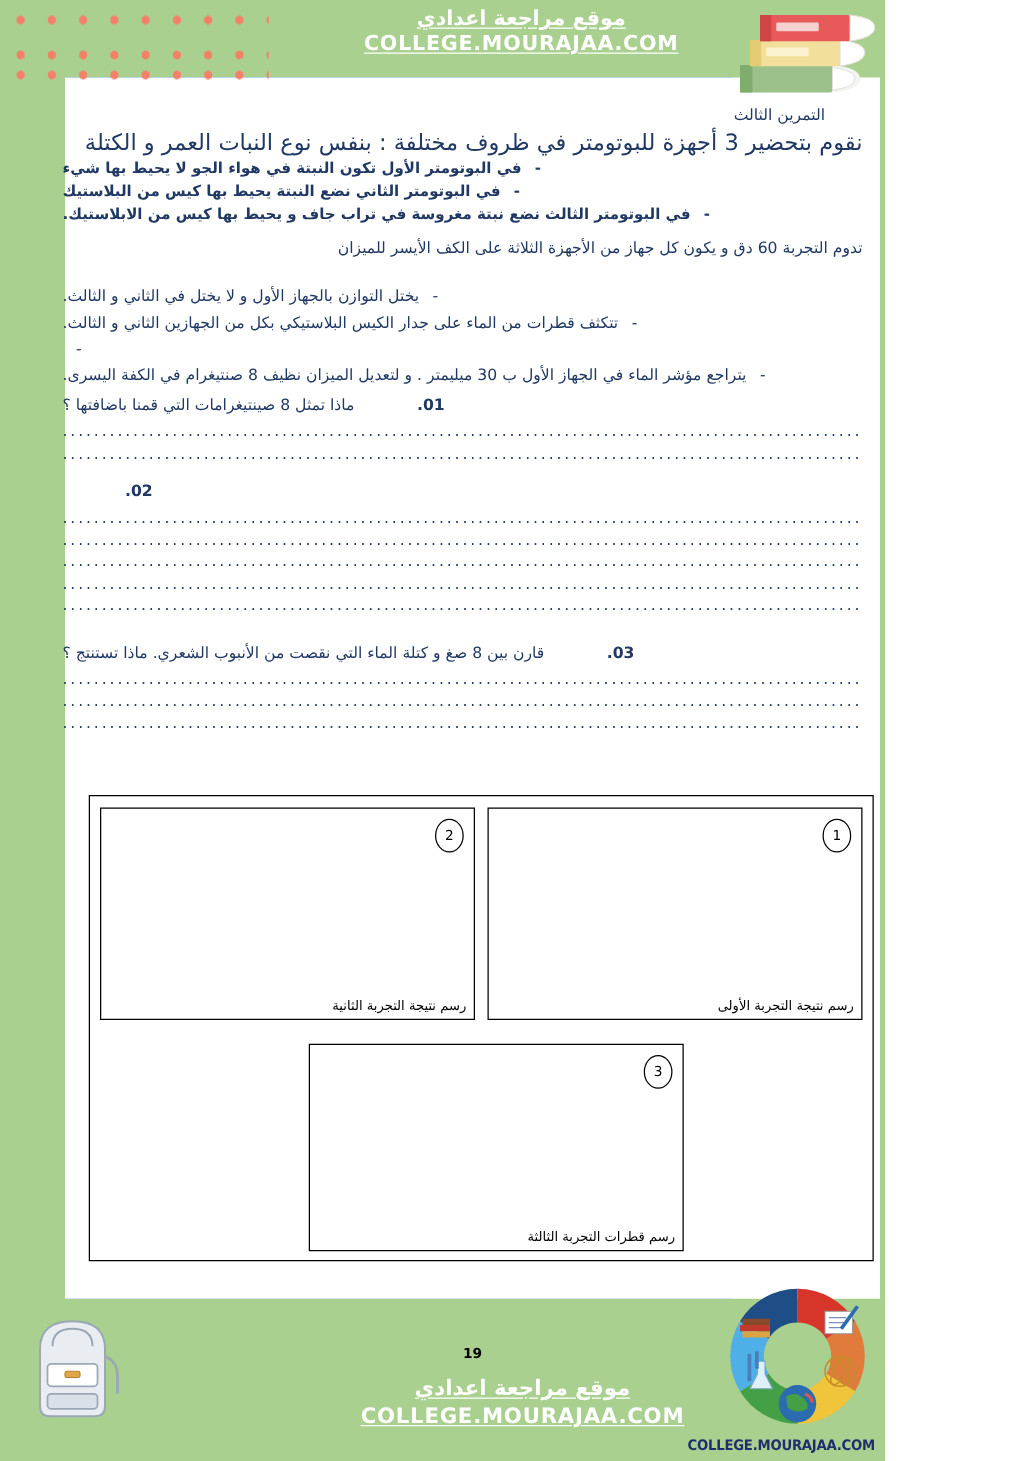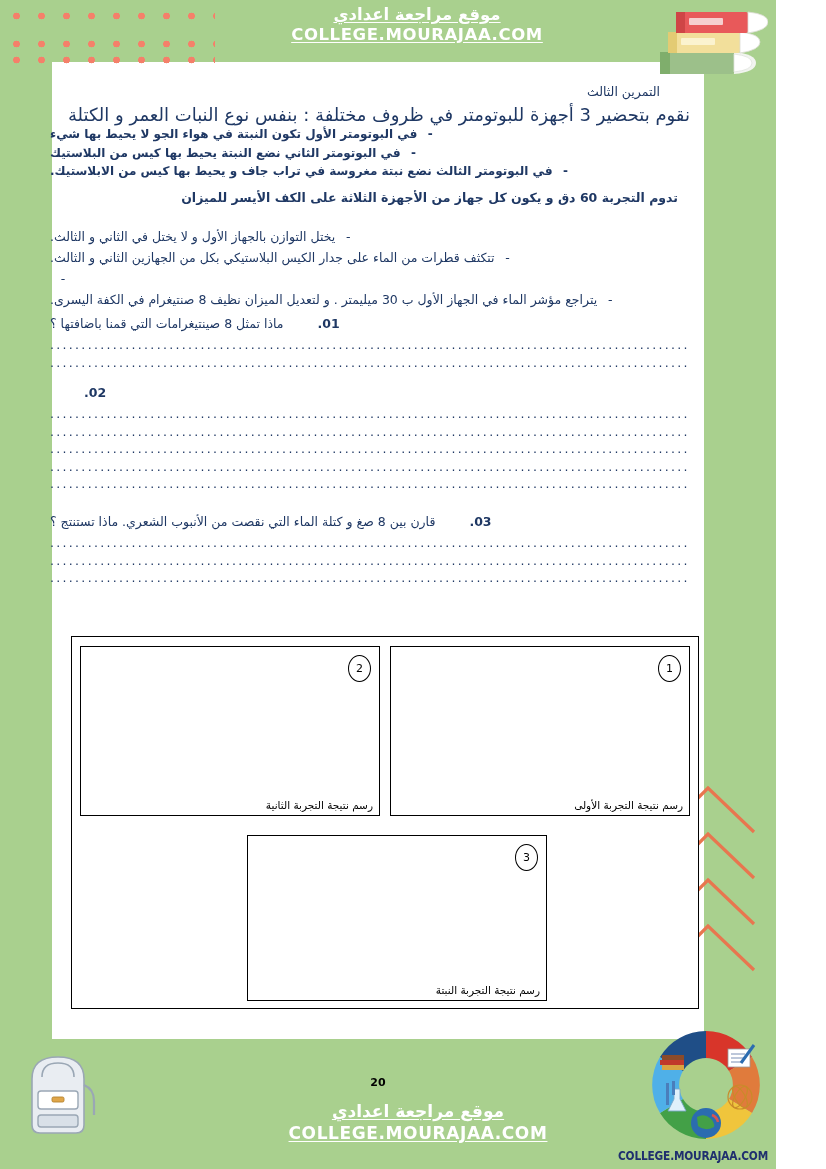--- a/index.html
+++ b/index.html
@@ -2,21 +2,21 @@
 <html lang="ar"><head>
 <meta charset="utf-8">
 <style>
   html, body {
     margin: 0;
     padding: 0;
     background: #ffffff;
   }
   .page {
     position: relative;
-    width: 776px;
+    width: 708px;
     height: 1169px;
     overflow: hidden;
     background: #3b82f6;
     font-family: "DejaVu Sans", "Liberation Sans", sans-serif;
   }
 
   
   .bg-green-top {
     position: absolute;
     left: 0; top: 0;
@@ -198,27 +198,26 @@
     margin-right: 0;
     width: 26px;
     text-align: center;
     flex: 0 0 26px;
     order: 0;
   }
   .bullets-bold .btxt { order: 1; }
 
   .para2 {
     position: absolute;
-    right: 26px; top: 127px;
+    right: 14px; top: 127px;
     width: 640px;
     font-size: 12.5px;
     color: #1f3864;
     text-align: right;
     line-height: 1.42;
-    font-weight: bold;
   }
   .para2 .l2 { display: block; }
 
   .results {
     position: absolute;
     right: 14px; top: 167px;
     width: 640px;
     font-size: 12.5px;
     color: #1f3864;
   }
@@ -243,21 +242,21 @@
     align-items: baseline;
     white-space: nowrap;
     font-size: 12.5px;
     color: #1f3864;
     height: 20px;
   }
   .q-num {
     font-weight: 700;
     font-size: 12.5px;
     direction: ltr;
-    margin-left: 34px;
+    margin-left: 50px;
     margin-right: 18px;
     color: #1f3864;
   }
   .dotline {
     font-size: 12.5px;
     color: #1f3864;
     letter-spacing: 2.3px;
     height: 17.5px;
     line-height: 17.5px;
     overflow: hidden;
@@ -477,38 +476,38 @@
     <div class="q-block" style="top:452px;">
       <div class="q-line">
         <span class="q-num">.03</span>
         <span>قارن بين 8 صغ و كتلة الماء التي نقصت من الأنبوب الشعري. ماذا تستنتج ؟</span>
       </div>
       <div class="dotline">....................................................................................................................................................................................................</div>
       <div class="dotline">....................................................................................................................................................................................................</div>
       <div class="dotline">....................................................................................................................................................................................................</div>
     </div>
 
-    <div class="page-number">20</div>
+    <div class="page-number">19</div>
   </div>
 
   <div class="draw-frame">
 
     <div class="dbox dbox-1">
       <div class="badge">1</div>
       <div class="cap">رسم نتيجة التجربة الأولى</div>
     </div>
 
     <div class="dbox dbox-2">
       <div class="badge">2</div>
       <div class="cap">رسم نتيجة التجربة الثانية</div>
     </div>
 
     <div class="dbox dbox-3">
       <div class="badge">3</div>
-      <div class="cap">رسم نتيجة التجربة النبتة</div>
+      <div class="cap">رسم قطرات التجربة الثالثة</div>
     </div>
   </div>
 
   <div class="footer-banner">
     <div class="footer-ar">موقع مراجعة اعدادي</div>
     <div class="footer-en">COLLEGE.MOURAJAA.COM</div>
   </div>
   <div class="footer-url-small">COLLEGE.MOURAJAA.COM</div>
 
 </div>

